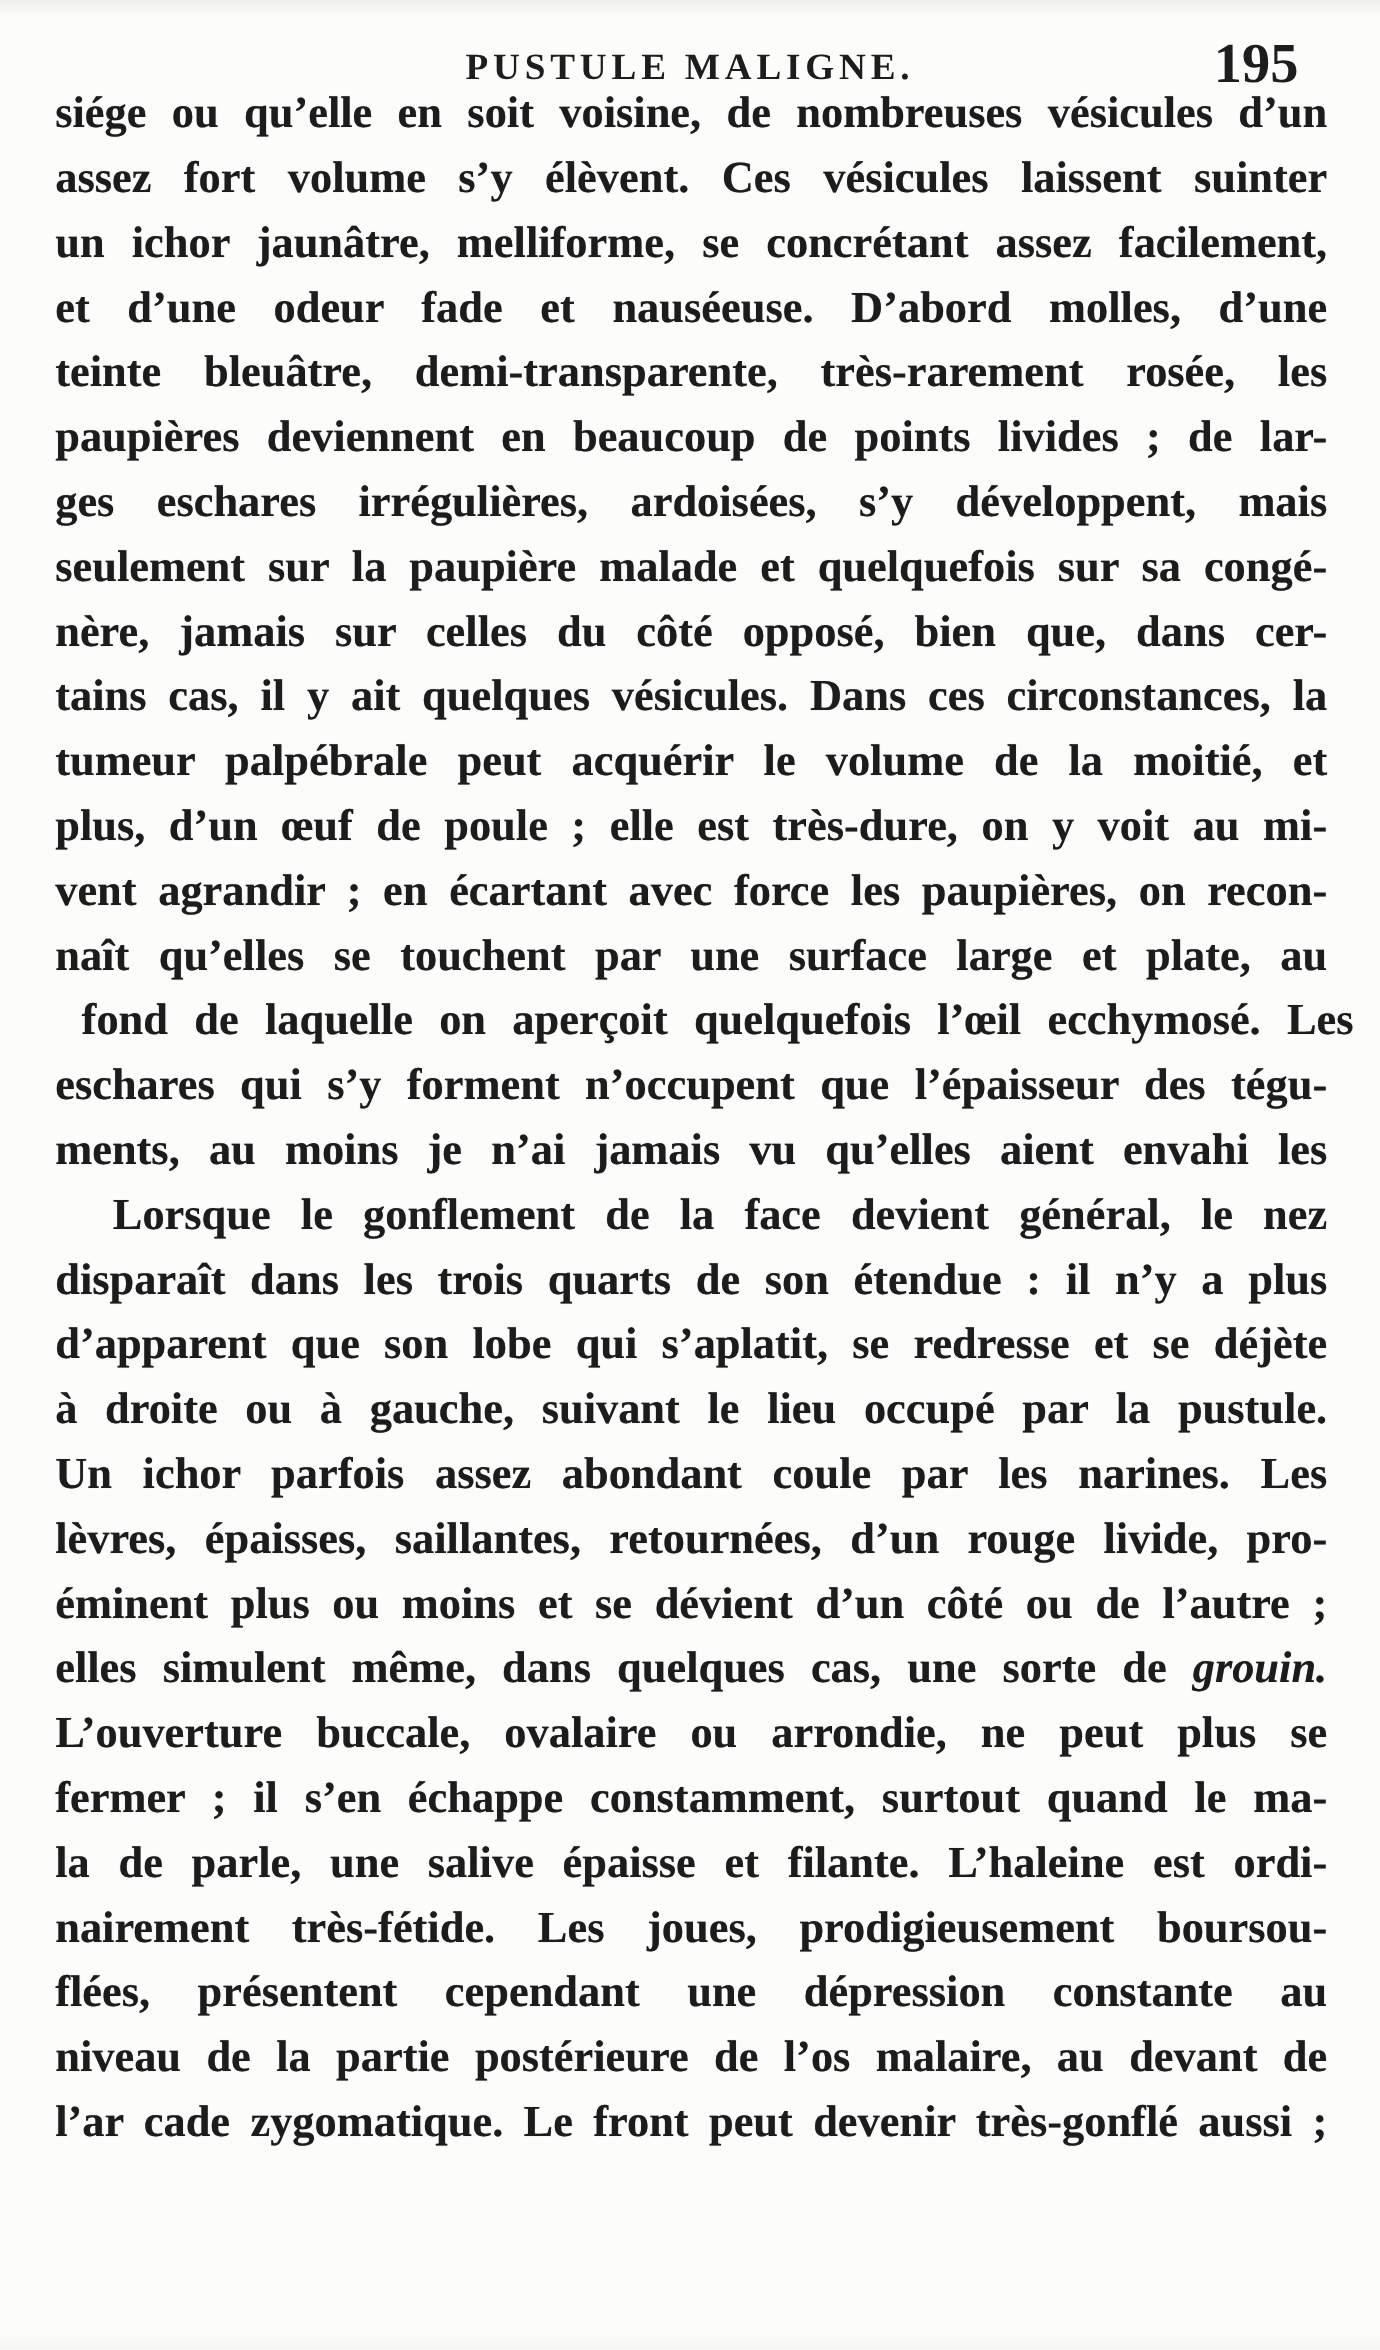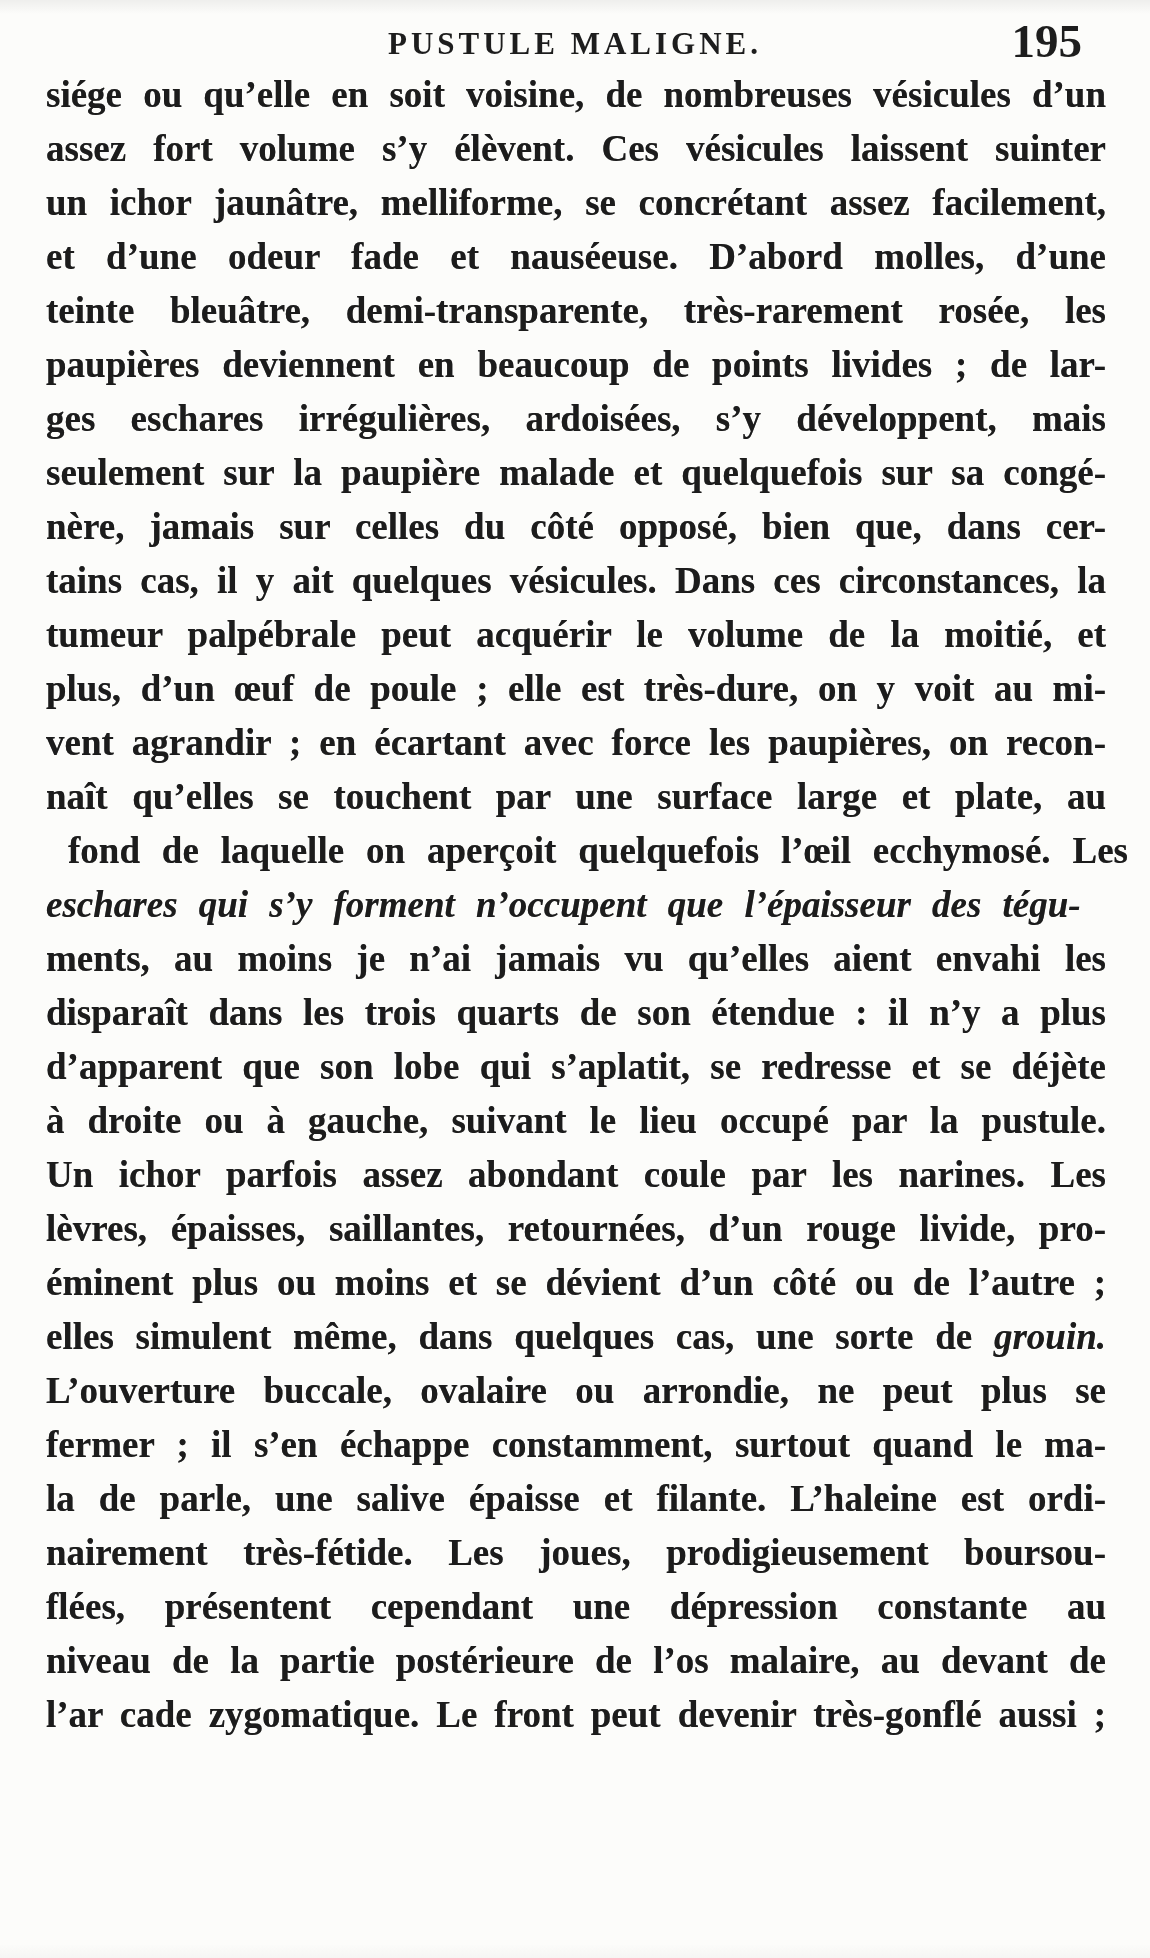--- a/index.html
+++ b/index.html
@@ -24,21 +24,21 @@
     background: linear-gradient(to bottom, rgba(120,120,120,0.10), rgba(120,120,120,0));
     pointer-events: none;
   }
   .scan-noise-bottom {
     bottom: 0;
     transform: rotate(180deg);
     opacity: .5;
   }
   .page-header {
     position: absolute;
-    top: 0;
+    top: 12px;
     left: 0;
     width: 100%;
     height: 70px;
   }
   .running-title {
     position: absolute;
     top: 26px;
     left: 50%;
     transform: translateX(-50%);
     font-size: 31px;
@@ -100,22 +100,23 @@
       <div class="text-line"><span style="word-spacing: 13.5035px;"><span>paupières deviennent en beaucoup de points livides ; de lar-</span></span></div>
       <div class="text-line"><span style="word-spacing: 26.0026px;"><span>ges eschares irrégulières, ardoisées, s’y développent, mais</span></span></div>
       <div class="text-line"><span style="word-spacing: 9.85764px;"><span>seulement sur la paupière malade et quelquefois sur sa congé-</span></span></div>
       <div class="text-line"><span style="word-spacing: 15.7281px;"><span>nère, jamais sur celles du côté opposé, bien que, dans cer-</span></span></div>
       <div class="text-line"><span style="word-spacing: 8.94219px;"><span>tains cas, il y ait quelques vésicules. Dans ces circonstances, la</span></span></div>
       <div class="text-line"><span style="word-spacing: 15.8507px;"><span>tumeur palpébrale peut acquérir le volume de la moitié, et</span></span></div>
       <div class="text-line"><span style="word-spacing: 10.3546px;"><span>plus, d’un œuf de poule ; elle est très-dure, on y voit au mi-</span></span></div>
       <div class="text-line"><span style="word-spacing: 8.75469px;"><span>vent agrandir ; en écartant avec force les paupières, on recon-</span></span></div>
       <div class="text-line"><span style="word-spacing: 15.3219px;"><span>naît qu’elles se touchent par une surface large et plate, au</span></span></div>
       <div class="text-line"><span style="word-spacing: 12.6367px; margin-left: 22px;"><span>fond de laquelle on aperçoit quelquefois l’œil ecchymosé. Les</span></span></div>
-      <div class="text-line"><span style="word-spacing: 11.9102px; font-style: italic;"><span>eschares qui s’y forment n’occupent que l’épaisseur des tégu-</span></span></div>
+      <div class="text-line"><span style="word-spacing: 11.9102px;"><span>eschares qui s’y forment n’occupent que l’épaisseur des tégu-</span></span></div>
       <div class="text-line"><span style="word-spacing: 15.0391px;"><span>ments, au moins je n’ai jamais vu qu’elles aient envahi les</span></span></div>
+      <div class="text-line indent"><span style="word-spacing: 15.8524px;"><span>Lorsque le gonflement de la face devient général, le nez</span></span></div>
       <div class="text-line"><span style="word-spacing: 11.293px;"><span>disparaît dans les trois quarts de son étendue : il n’y a plus</span></span></div>
       <div class="text-line"><span style="word-spacing: 10.9313px;"><span>d’apparent que son lobe qui s’aplatit, se redresse et se déjète</span></span></div>
       <div class="text-line"><span style="word-spacing: 13.7912px;"><span>à droite ou à gauche, suivant le lieu occupé par la pustule.</span></span></div>
       <div class="text-line"><span style="word-spacing: 16.2865px;"><span>Un ichor parfois assez abondant coule par les narines. Les</span></span></div>
       <div class="text-line"><span style="word-spacing: 14.3906px;"><span>lèvres, épaisses, saillantes, retournées, d’un rouge livide, pro-</span></span></div>
       <div class="text-line"><span style="word-spacing: 9.59375px;"><span>éminent plus ou moins et se dévient d’un côté ou de l’autre ;</span></span></div>
       <div class="text-line"><span style="word-spacing: 12.4809px;"><span>elles simulent même, dans quelques cas, une sorte de </span><span class="seg-italic">grouin.</span></span></div>
       <div class="text-line"><span style="word-spacing: 19.0977px;"><span>L’ouverture buccale, ovalaire ou arrondie, ne peut plus se</span></span></div>
       <div class="text-line"><span style="word-spacing: 13.0295px; text-align: center;"><span>fermer ; il s’en échappe constamment, surtout quand le ma-</span></span></div>
       <div class="text-line"><span style="word-spacing: 14.6703px;"><span>la de parle, une salive épaisse et filante. L’haleine est ordi-</span></span></div>

